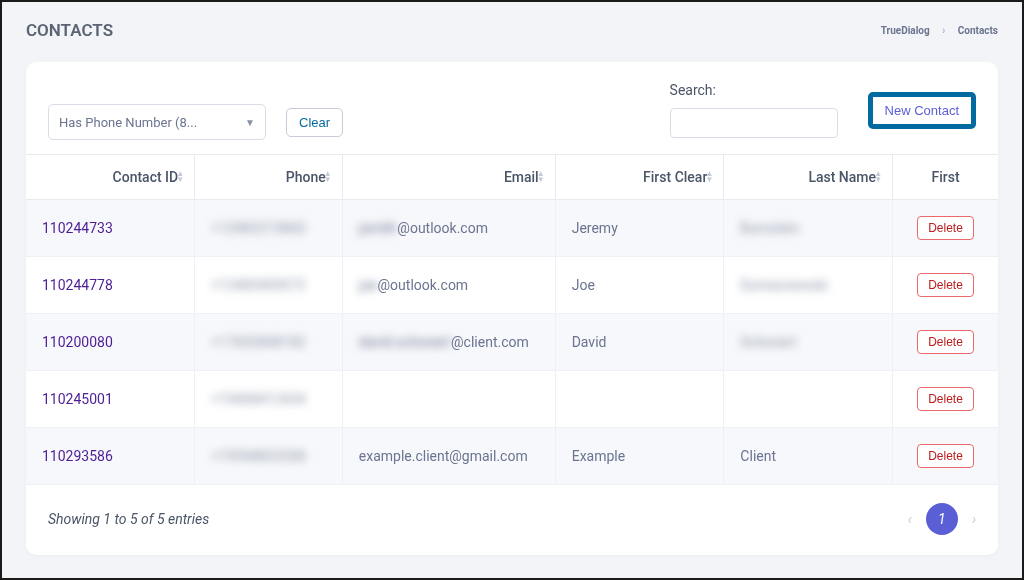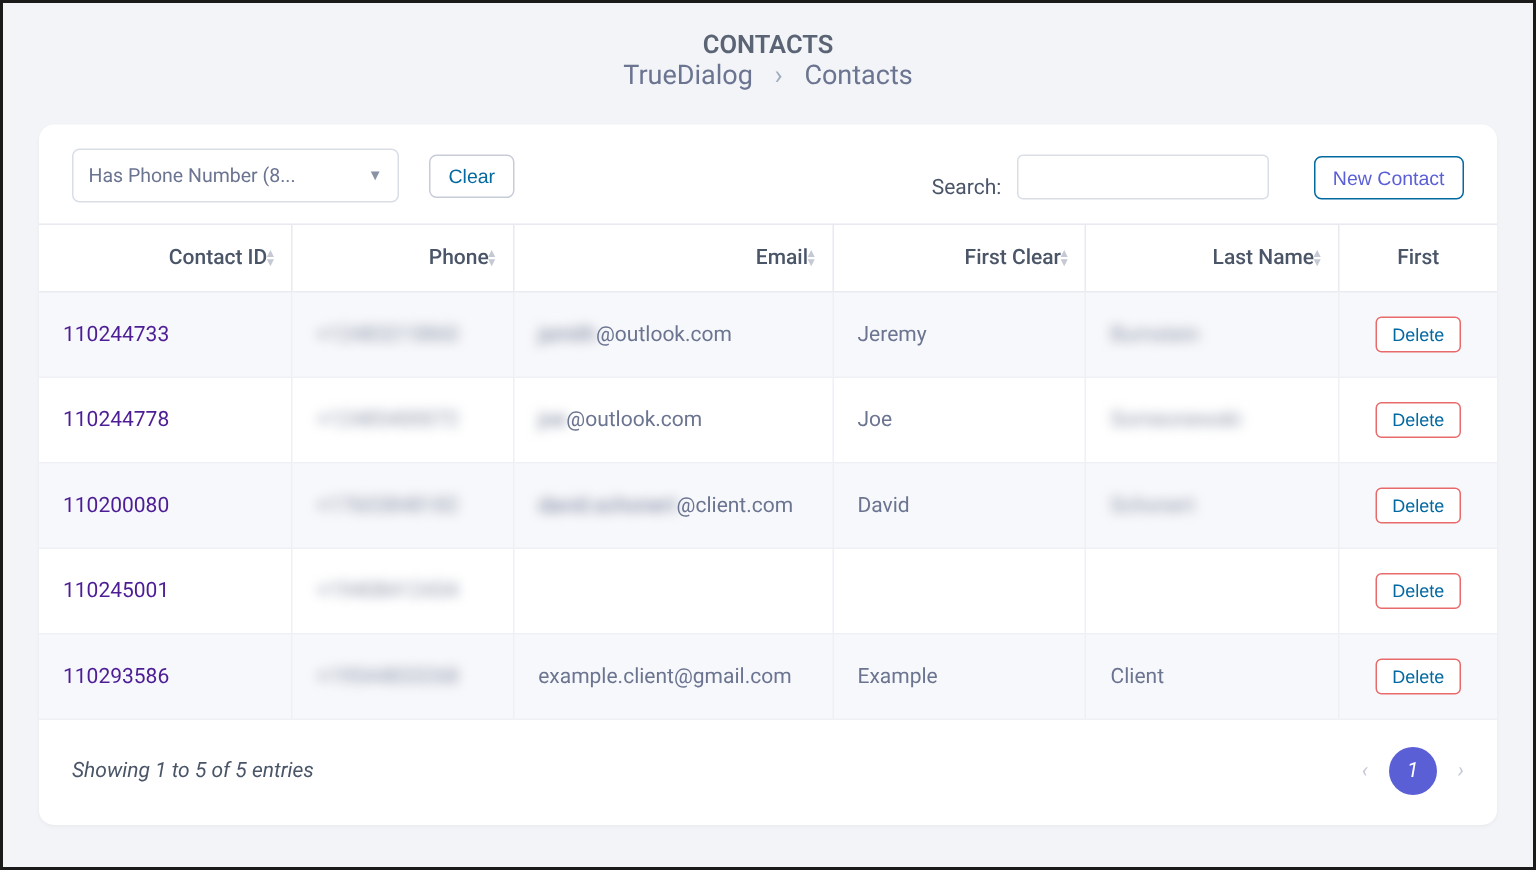--- a/index.html
+++ b/index.html
@@ -13,66 +13,67 @@
     overflow: hidden;
   }
   .page {
     padding: 18px 24px;
   }
   .header {
     display: flex;
     justify-content: space-between;
     align-items: center;
     margin-bottom: 22px;
-    flex-direction: column;
   }
   .title {
     font-size: 17px;
     font-weight: 600;
     color: #5a6474;
   }
   .breadcrumb {
-    font-size: 18px;
+    font-size: 10px;
     color: #7a8299;
+    font-weight: bold;
   }
   .breadcrumb .crumb { color: #6b7490; }
   .breadcrumb .sep { margin: 0 10px; color: #a0aec0; }
   .breadcrumb .current { color: #6b7490; }
   .card {
     background: #fff;
     border-radius: 10px;
     box-shadow: 0 1px 3px rgba(0,0,0,0.04);
     padding: 20px 0 12px 0;
   }
   .toprow {
     display: flex;
     align-items: center;
     padding: 0 22px 14px 22px;
     gap: 12px;
   }
   .search-wrap {
     margin-left: auto;
     display: flex;
-    align-items: flex-end;
+    align-items: flex-start;
     gap: 10px;
+    flex-direction: column;
   }
   .search-label {
     font-size: 14px;
     color: #4a5568;
   }
   .search-input {
     width: 168px;
     height: 30px;
     border: 1px solid #d9dde6;
     border-radius: 4px;
     padding: 0 8px;
     font-size: 13px;
   }
   .btn-newcontact {
-    border: 1px solid #0369a1;
+    border: 5px solid #0369a1;
     color: #5b5fd6;
     background: #fff;
     border-radius: 5px;
     padding: 6px 12px;
     font-size: 13px;
     cursor: pointer;
     margin-left: 18px;
   }
   .filterrow {
     display: flex;
@@ -151,21 +152,21 @@
   .blur {
     filter: blur(4px);
     color: #8a92a6;
   }
   .partial-blur .bp {
     filter: blur(4px);
     display: inline-block;
   }
   .btn-delete {
     border: 1px solid #e86a6a;
-    color: #0369a1;
+    color: #b91c1c;
     background: #fff;
     border-radius: 4px;
     padding: 4px 10px;
     font-size: 12px;
     cursor: pointer;
   }
   .footer {
     display: flex;
     justify-content: space-between;
     align-items: center;

